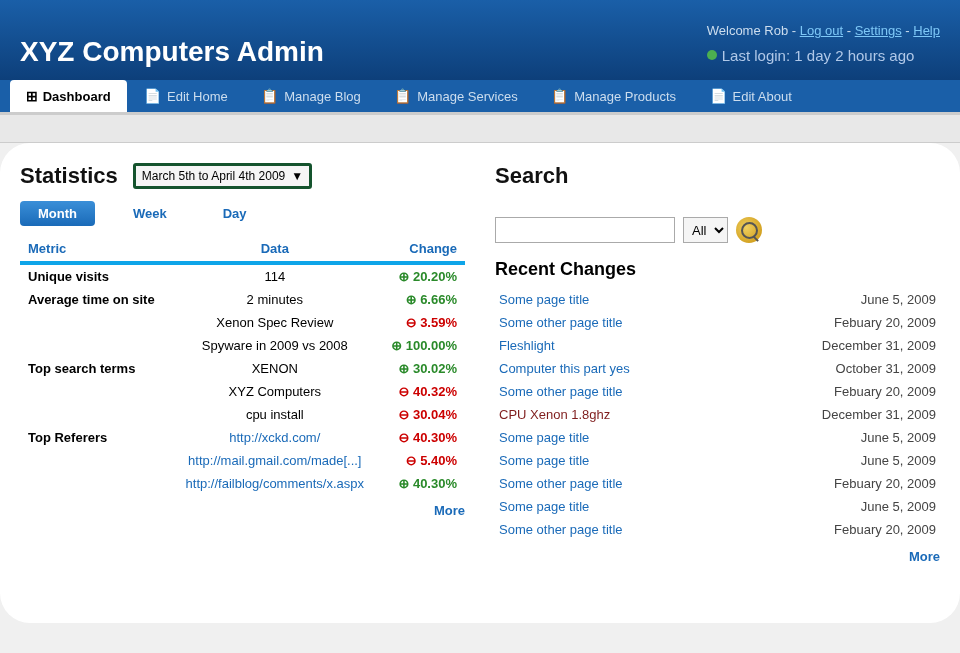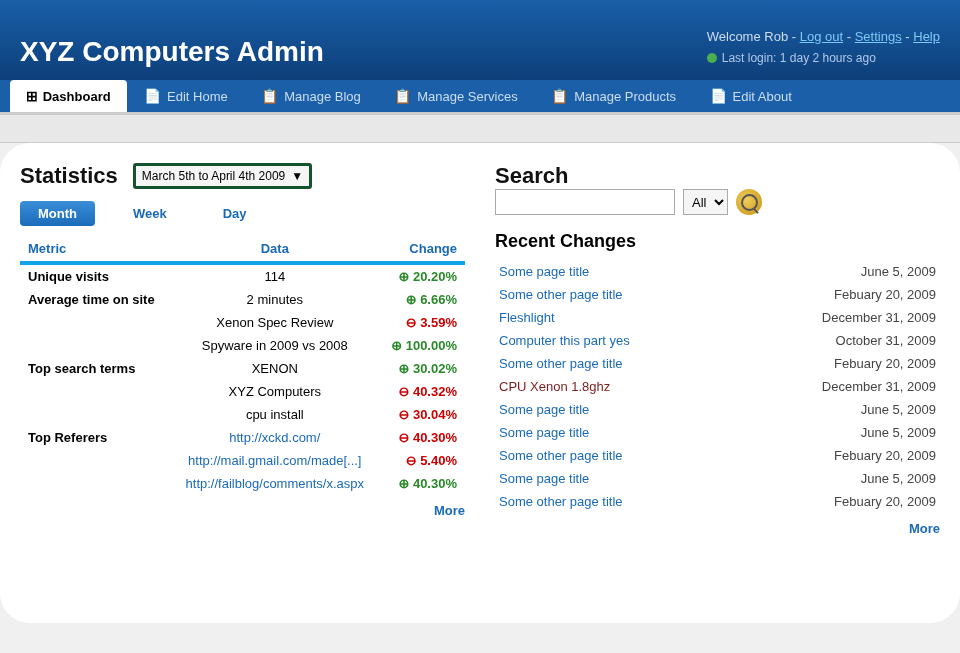--- a/index.html
+++ b/index.html
@@ -26,21 +26,21 @@
       line-height: 1.7;
     }
     #header-user a {
       color: #7ec8f7;
       text-decoration: underline;
     }
     #header-user .last-login {
       display: flex;
       align-items: center;
       gap: 5px;
-      font-size: 12px;
+      font-size: 15px;
       color: #b0c8e8;
     }
     .green-dot {
       width: 10px; height: 10px;
       background: #4caf50;
       border-radius: 50%;
       display: inline-block;
     }
 
     
@@ -176,21 +176,21 @@
     }
 
     
     #search-panel {
       flex: 1;
     }
     .search-title {
       font-size: 22px;
       font-weight: bold;
       color: #111;
-      margin-bottom: 0;
+      margin-bottom: 28px;
     }
     .search-bar {
       display: flex;
       align-items: center;
       gap: 8px;
       margin-bottom: 16px;
     }
     .search-input {
       border: 1px solid #aaa;
       padding: 4px 8px;

